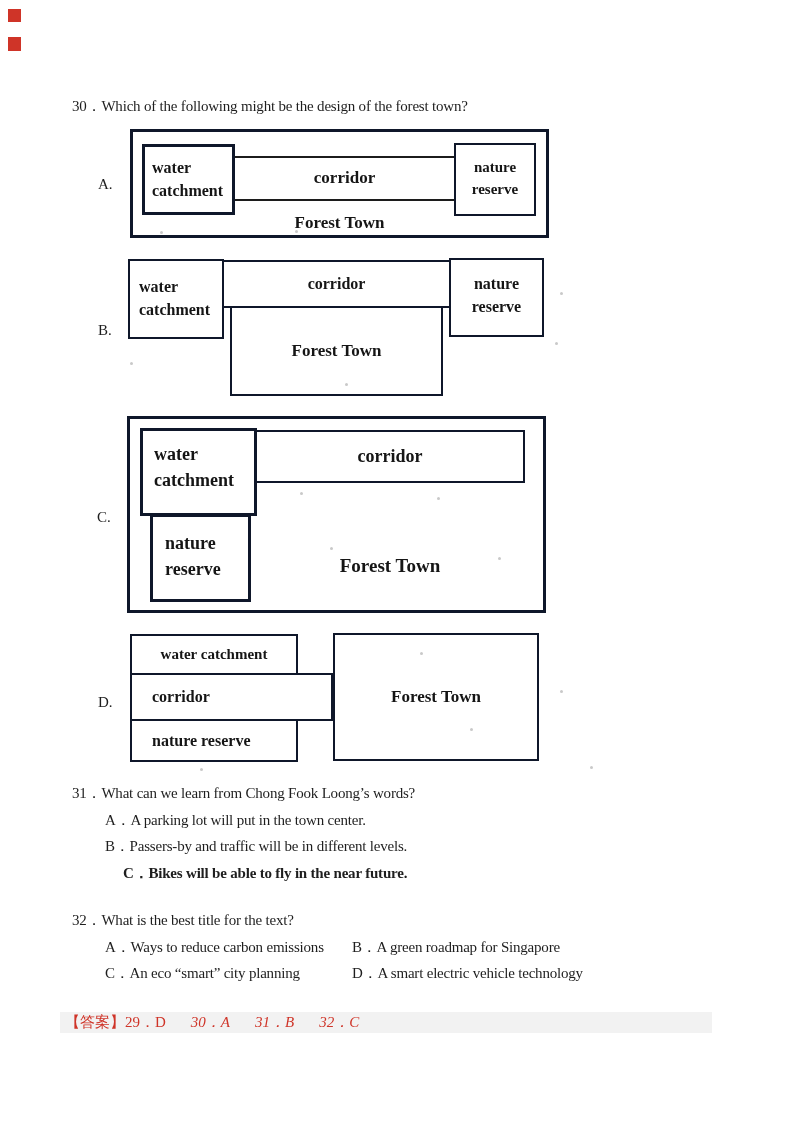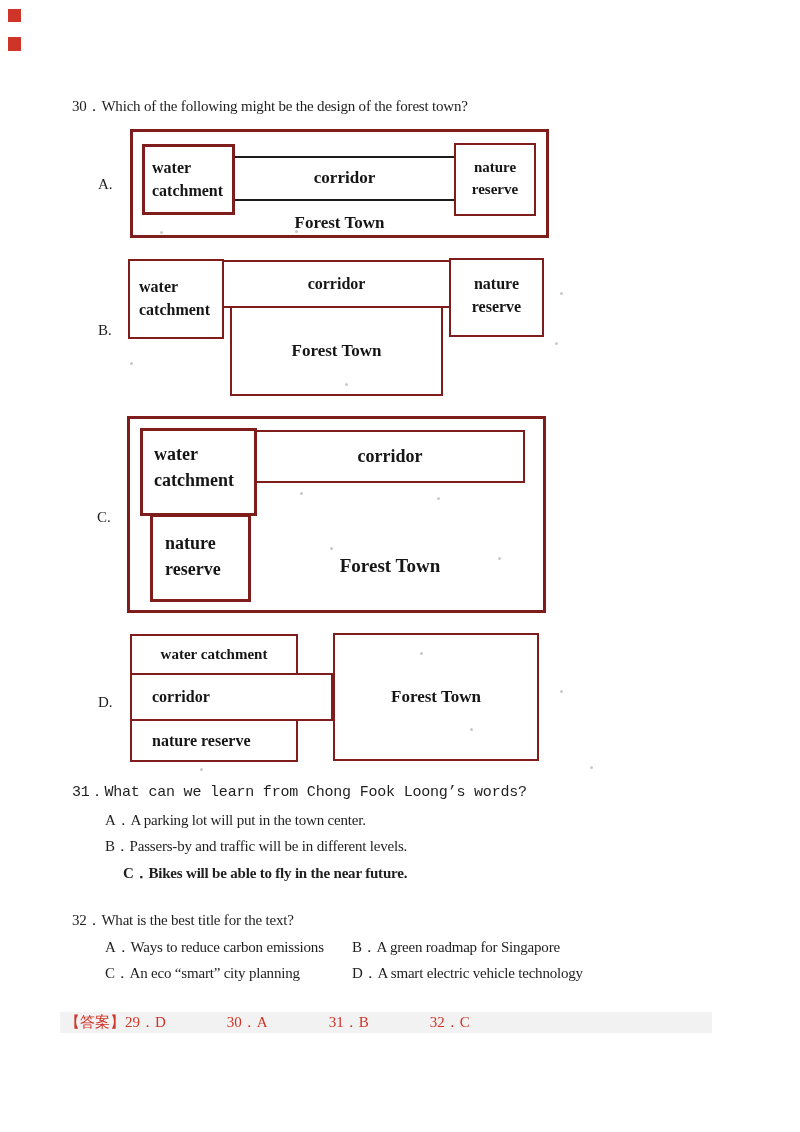--- a/index.html
+++ b/index.html
@@ -16,21 +16,21 @@
   .line {
     position: absolute;
     white-space: nowrap;
     font-size: 15px;
     letter-spacing: -0.2px;
     line-height: 18px;
   }
   .opt-letter { position: absolute; font-size: 15px; }
   .box {
     position: absolute;
-    border: 2px solid #7f1d1d;
+    border: 2px solid #0f172a;
     font-weight: bold;
     color: #151515;
     background: #ffffff;
     line-height: 1.45;
   }
   .flexc { display: flex; align-items: center; justify-content: center; }
   .flexl { display: flex; align-items: center; }
   .ft-text {
     position: absolute;
     font-weight: bold;
@@ -67,21 +67,21 @@
   .ftC { left: 280px; top: 555px; width: 220px; font-size: 19px; }
 
   
   .lblD { left: 98px; top: 694px; }
   .wcD { left: 130px; top: 634px; width: 168px; height: 41px; font-size: 15px; }
   .corD { left: 130px; top: 673px; width: 203px; height: 48px; font-size: 16px; padding-left: 20px; }
   .nrD { left: 130px; top: 719px; width: 168px; height: 43px; font-size: 16px; padding-left: 20px; }
   .ftD { left: 333px; top: 633px; width: 206px; height: 128px; font-size: 17px; }
 
   
-  .q31  { left: 72px;  top: 784px; font-family: Liberation Mono, monospace; }
+  .q31  { left: 72px;  top: 784px; }
   .o31a { left: 105px; top: 811px; }
   .o31b { left: 105px; top: 837px; text-align: right; }
   .o31c { left: 123px; top: 864px; font-weight: bold; }
   .o31d { left: 105px; top: 890px; }
 
   
   .q32  { left: 72px;  top: 911px; }
   .o32a { left: 105px; top: 938px; }
   .o32b { left: 352px; top: 938px; }
   .o32c { left: 105px; top: 964px; }
@@ -95,21 +95,21 @@
   }
   .anstext {
     position: absolute;
     left: 5px; top: 0;
     font-size: 15px;
     line-height: 21px;
     color: var(--accent-red, #cf3428);
     white-space: nowrap;
   }
   .ans-item { display: inline-block; }
-  .ans-item + .ans-item { margin-left: 61px; }
+  .ans-item + .ans-item { margin-left: 25px; font-style: italic; }
   .q30line { left: 72px; top: 97px; }
 </style>
 </head>
 <body>
 
 <div class="page">
 
   <div class="red-mark mark1"></div>
   <div class="red-mark mark2"></div>
 

